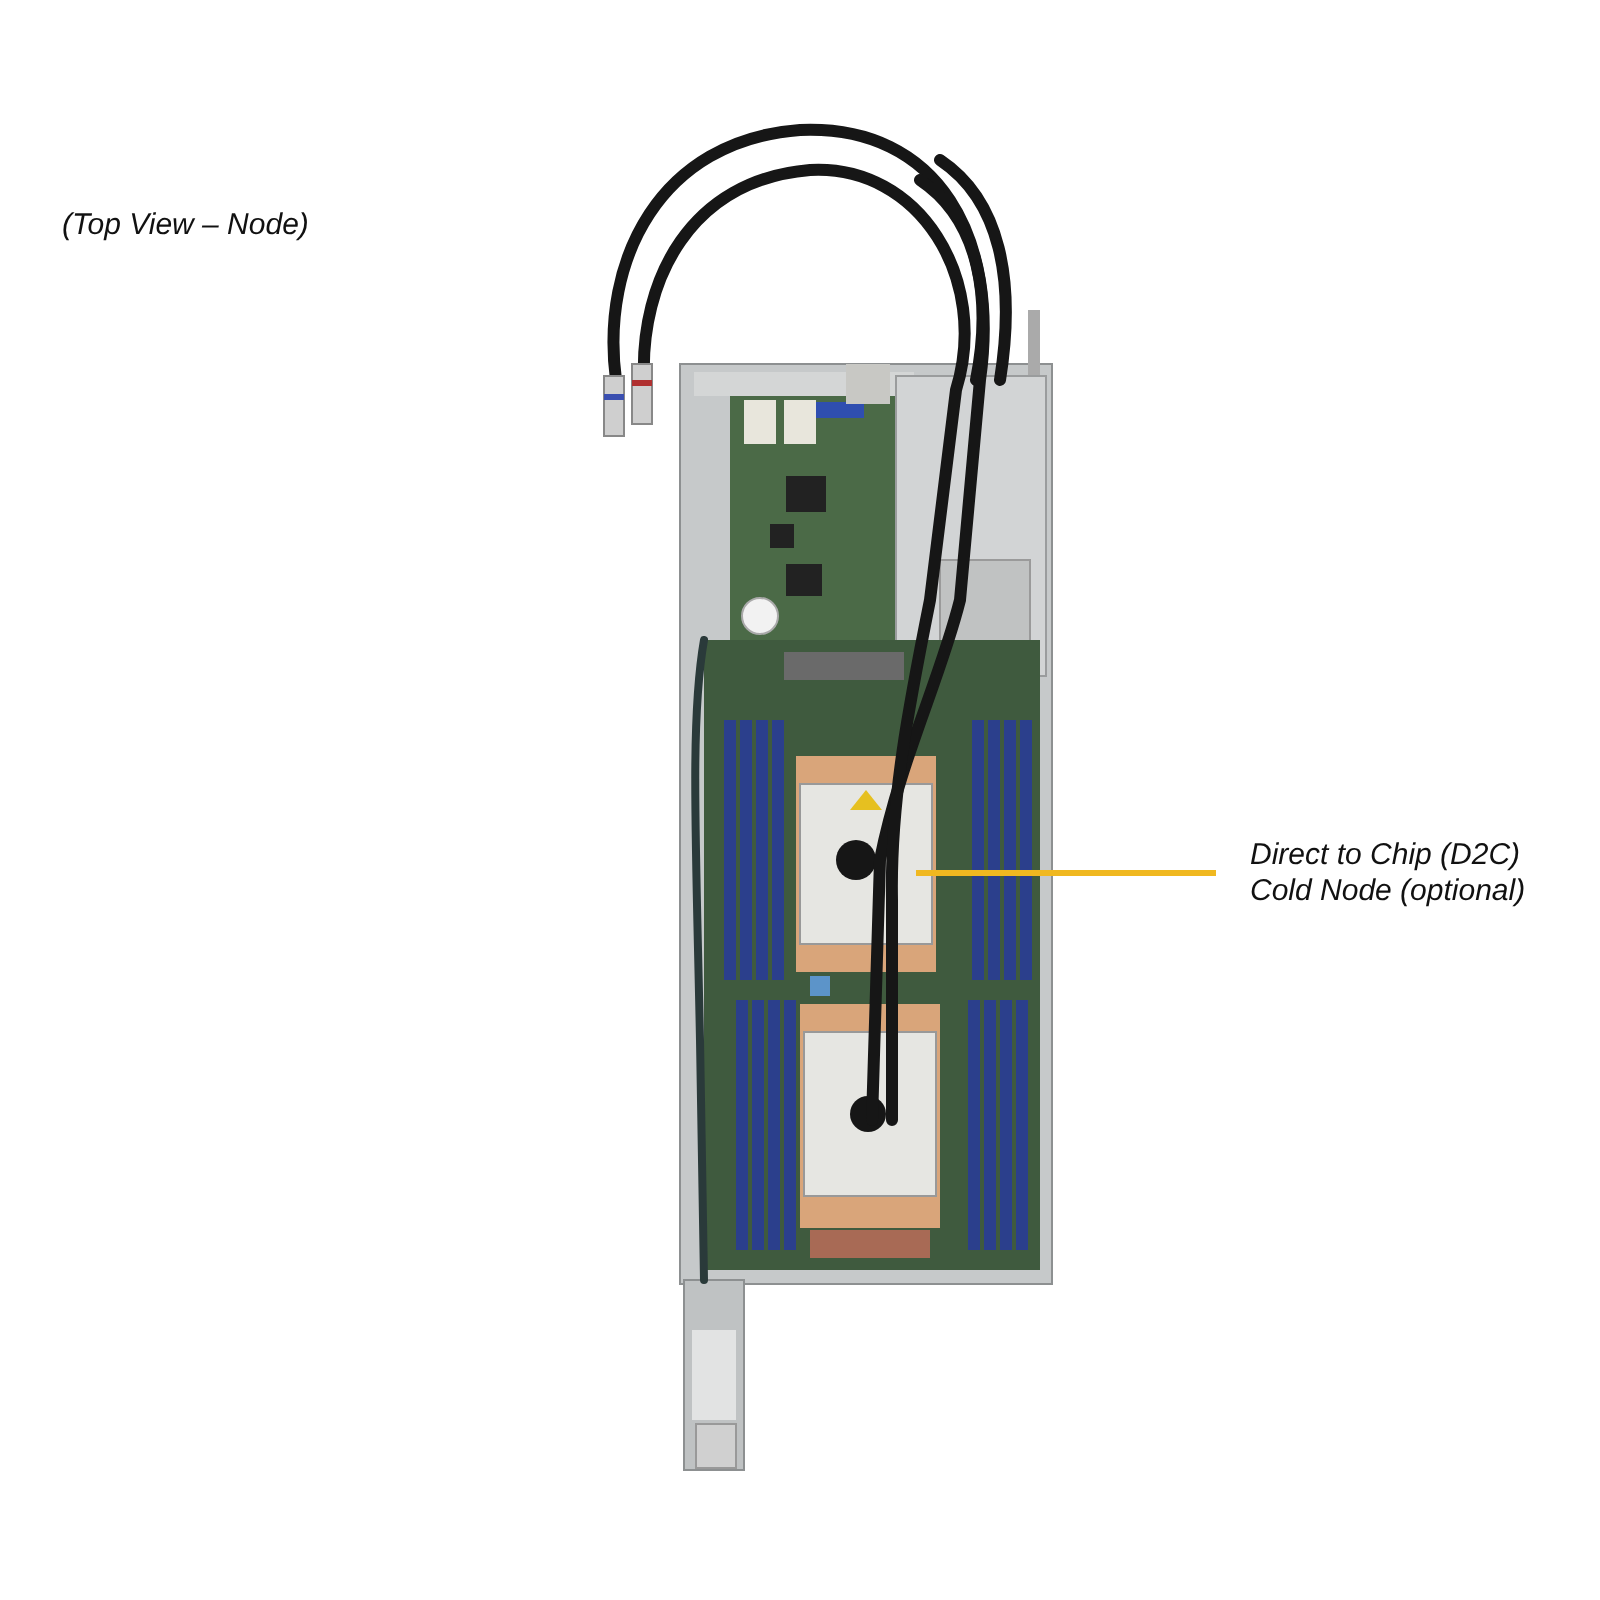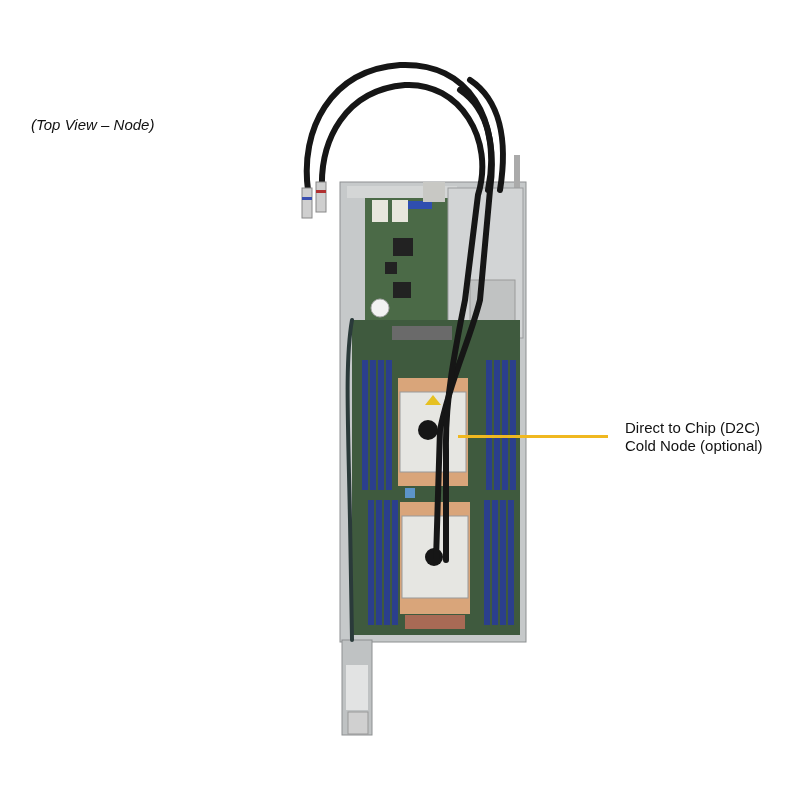--- a/index.html
+++ b/index.html
@@ -1,18 +1,18 @@
 <!DOCTYPE html>
 <html><head>
   <meta charset="utf-8">
   <style>
     html, body { margin:0; padding:0; background:#ffffff; }
     body { width:800px; height:800px; position:relative; overflow:hidden; font-family:"Liberation Sans", sans-serif; }
-    .caption-top { position:absolute; left:31px; top:116px; font-size:15px; font-style:italic; color:#111; }
-    .callout-text { position:absolute; left:625px; top:419px; font-size:15px; line-height:18px; color:#111; }
+    .caption-top { position:absolute; left:31px; top:104px; font-size:15px; font-style:italic; color:#111; }
+    .callout-text { position:absolute; left:625px; top:419px; font-size:15px; line-height:18px; color:#111;font-style:italic; }
     .callout-line { position:absolute; left:458px; top:435px; width:150px; height:3px; }
     svg.node { position:absolute; left:0; top:0; }
   </style>
 </head>
 <body>
 
 <div class="caption-top">(Top View – Node)</div>
 
 <svg class="node" width="800" height="800" viewBox="0 0 800 800" xmlns="http://www.w3.org/2000/svg">
 

